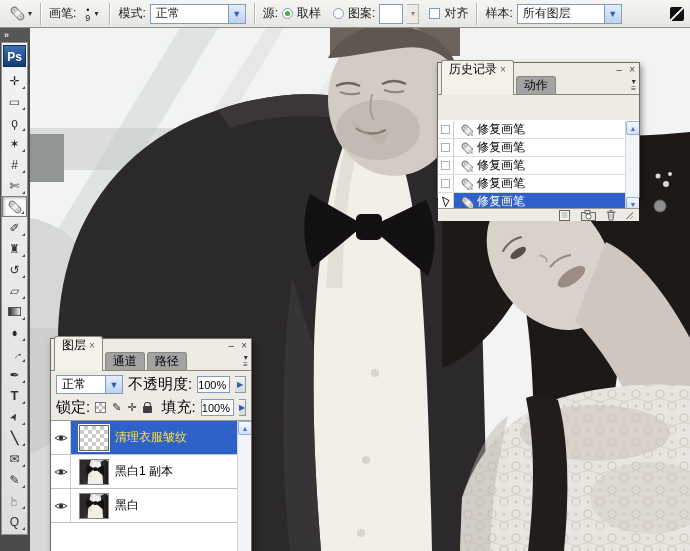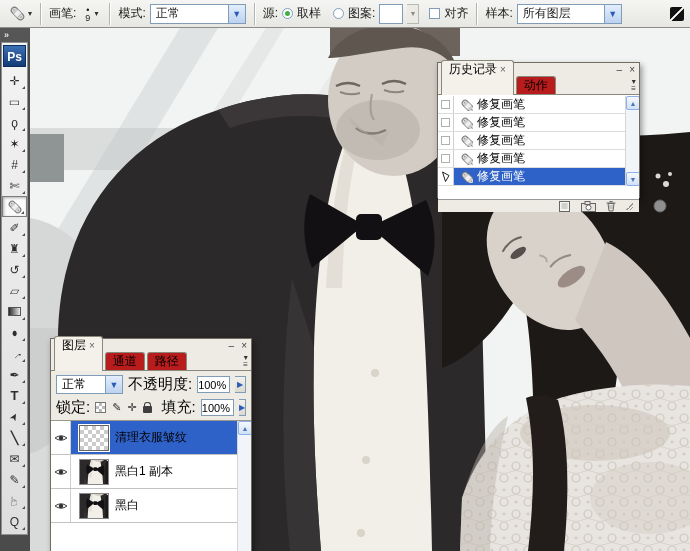--- a/index.html
+++ b/index.html
@@ -72,31 +72,31 @@
 
   
   .panel { position:absolute; background:#edebe4; border:1px solid #6f6d62;
     box-shadow:2px 3px 6px rgba(0,0,0,.4); font-size:12px; color:#000; }
   .ptitle { height:13px; display:flex; justify-content:flex-end; align-items:center;
     gap:7px; padding:0 4px; }
   .ptitle span { font-size:10px; line-height:10px; color:#444; }
   .tabrow { height:19px; display:flex; align-items:flex-end; padding-left:3px;
     position:relative; border-bottom:1px solid #8a887a; }
   .tab { padding:2px 7px 2px; margin-right:2px; border:1px solid #8a887a;
-    border-bottom:none; border-radius:3px 3px 0 0; background:#b91c1c;
+    border-bottom:none; border-radius:3px 3px 0 0; background:#a3a3a3;
     font-size:12px; white-space:nowrap; line-height:13px; }
   .tab.active { background:#f3f1ea; position:relative; top:1px; padding-bottom:19px; }
   .tab .x { font-size:10px; color:#666; margin-left:3px; }
   .pmenu { position:absolute; right:3px; bottom:2px; font-size:8px; color:#333;
     line-height:7px; text-align:center; }
 
   
   #history { left:437px; top:62px; width:203px; height:136px; z-index:40; }
-  #hlist { background:#fff; border-top:1px solid #fff; height:104px; position:relative;
-    overflow:hidden; }
+  #hlist { background:#fff; border-top:1px solid #fff; height:88px; position:relative;
+    overflow:hidden;margin-top:25px; }
   .hrow { height:18px; display:flex; align-items:center; border-bottom:1px solid #dcdcdc;
     padding-right:14px; }
   .hrow .well { width:16px; align-self:stretch; border-right:1px solid #cfcfcf;
     display:flex; align-items:center; justify-content:center; background:#fff; }
   .hrow .well i { width:9px; height:9px; border:1px solid #b0b0b0; background:#fff; }
   .hrow .hicon { margin:0 4px 0 6px; }
   .hrow .hlabel { font-size:12px; }
   .hrow.sel { background:#2f62c8; }
   .hrow.sel .hlabel { color:#fff; }
   .hsb { position:absolute; right:0; top:0; width:14px; height:90px;
@@ -138,21 +138,21 @@
     border-bottom:1px solid #c3c3c3; padding-right:14px; }
   .lrow .eyecell { width:20px; align-self:stretch; border-right:1px solid #cfcfcf;
     display:flex; align-items:center; justify-content:center; background:#fff; }
   .lrow .thumb { width:30px; height:26px; margin:0 6px 0 8px; border:1px solid #888;
     background:#ddd; overflow:hidden; flex:none; }
   .lrow .thumb svg { display:block; }
   .lrow .checker { background:repeating-conic-gradient(#ccc 0 25%,#fff 0 50%) 0 0/8px 8px;
     border:1px solid #666; outline:1px solid #fff; }
   .lrow .lname { font-size:12px; white-space:nowrap; }
   .lrow.sel { background:#2f62c8; }
-  .lrow.sel .lname { color:#000000; }
+  .lrow.sel .lname { color:#fde047; }
   .lsb { position:absolute; right:0; top:0; width:14px; height:137px;
     background:#f1f4f9; border-left:1px solid #d5d5d5; }
 </style>
 </head>
 <body>
 
 <svg width="0" height="0" style="position:absolute">
   <defs>
     <g id="sym-bandage">
       <g transform="rotate(45 8 8)">

